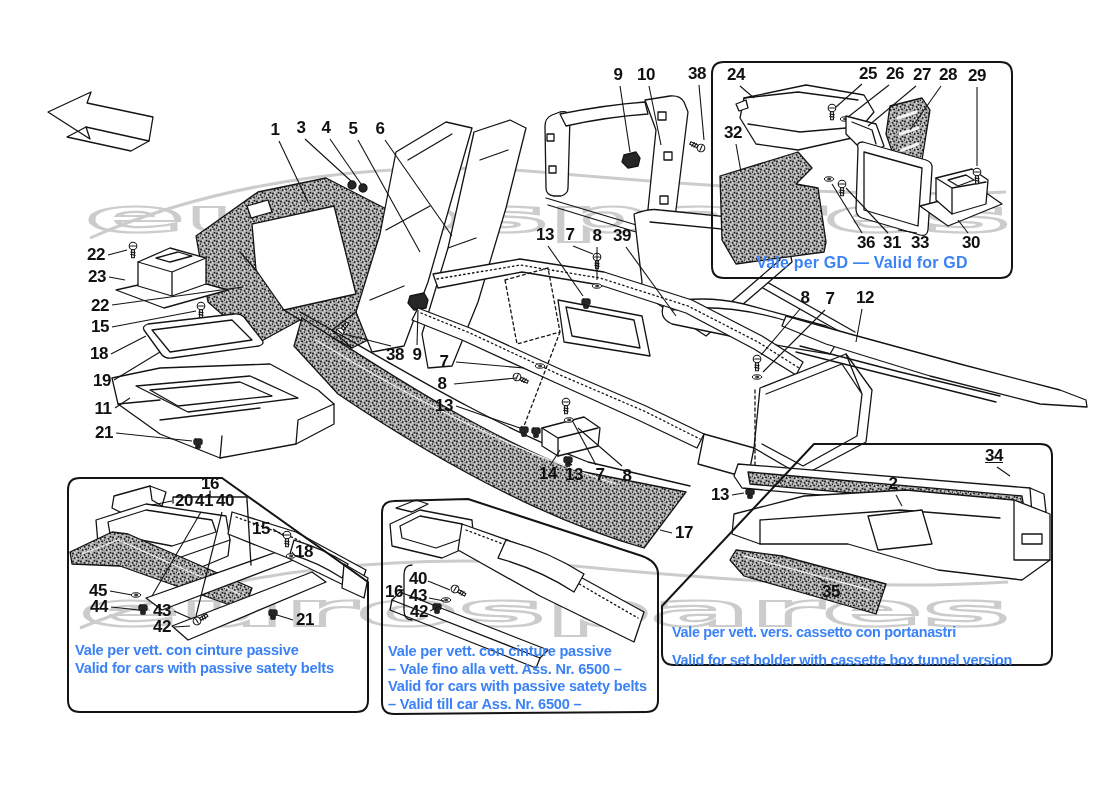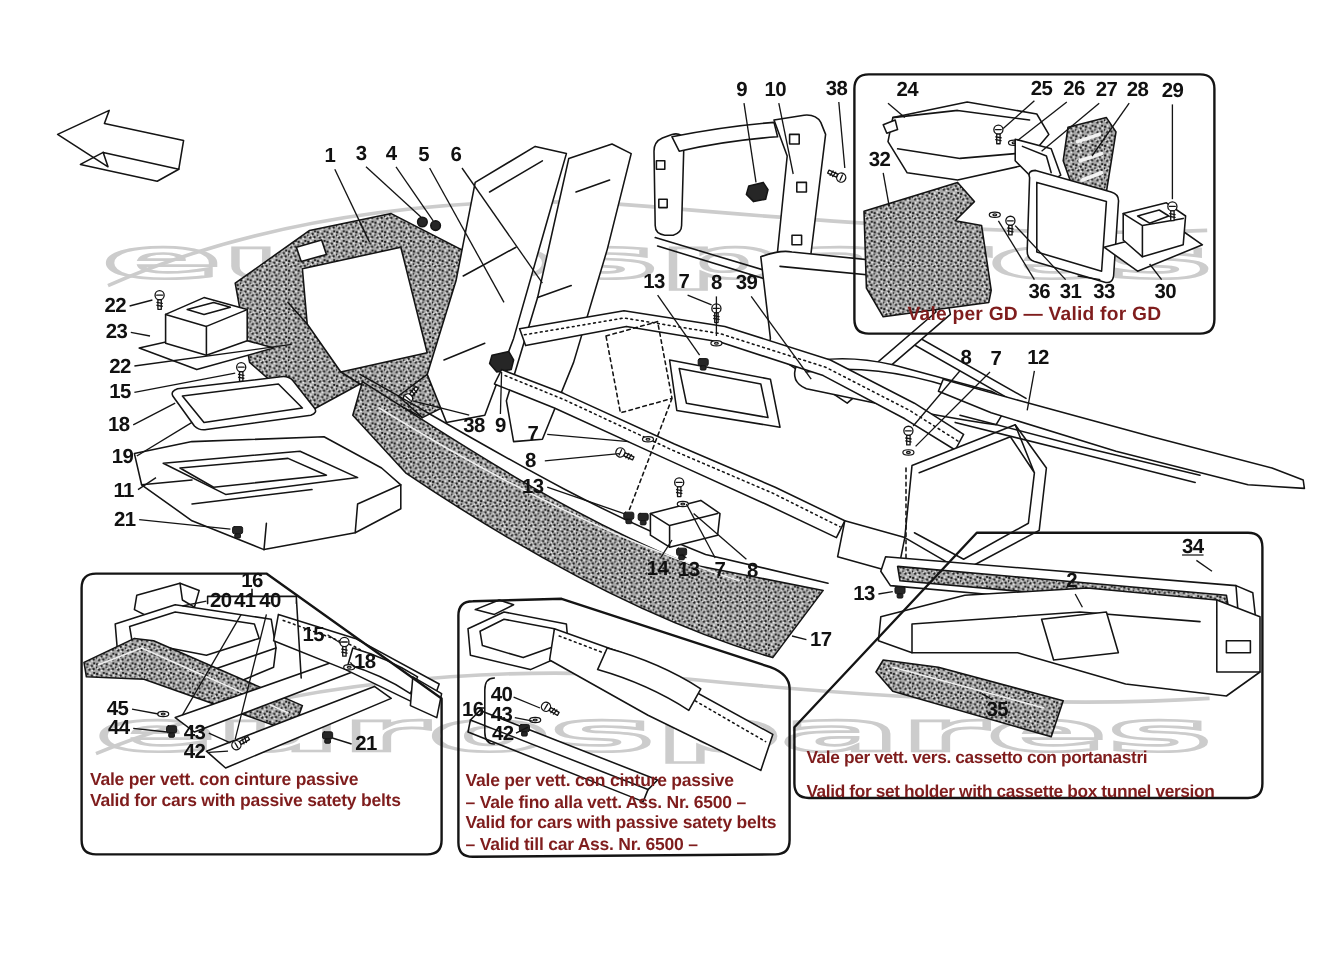--- a/index.html
+++ b/index.html
@@ -2,21 +2,21 @@
 <html><head>
 <meta charset="utf-8">
 <style>
   html,body{margin:0;padding:0;background:#ffffff;}
   .stage{position:relative;width:1100px;height:800px;background:#fff;overflow:hidden;
          font-family:"Liberation Sans",sans-serif;}
   .stage svg{position:absolute;left:0;top:0;}
   .callout{position:absolute;transform:translate(-50%,-50%);font-weight:bold;font-size:17px;
            color:#111;letter-spacing:-0.5px;white-space:nowrap;
            font-family:"Liberation Sans",sans-serif;}
-  .box-text{position:absolute;font-weight:bold;color:#7f1d1d;}
+  .box-text{position:absolute;font-weight:bold;color:#3b82f6;}
   .gd-text{left:712px;top:254px;width:300px;text-align:center;font-size:16px;letter-spacing:0.2px;}
   .lines-block{font-size:14.6px;line-height:17.6px;letter-spacing:-0.2px;}
   .bl-text{left:75px;top:642px;width:300px;}
   .bm-text{left:388px;top:643px;width:272px;}
   .br-text{left:672px;top:619px;width:380px;font-size:14.4px;line-height:27.5px;letter-spacing:-0.3px;}
 </style>
 </head>
 <body>
 
 <div class="stage" id="stage">
@@ -338,21 +338,21 @@
   </div>
 
 <div class="callout" style="left: 275px; top: 130px;">1</div>
     <div class="callout" style="left: 301px; top: 128px;">3</div>
     <div class="callout" style="left: 326px; top: 128px;">4</div>
     <div class="callout" style="left: 353px; top: 129px;">5</div>
     <div class="callout" style="left: 380px; top: 129px;">6</div>
     <div class="callout" style="left: 618px; top: 75px;">9</div>
     <div class="callout" style="left: 646px; top: 75px;">10</div>
     <div class="callout" style="left: 697px; top: 74px;">38</div>
-    <div class="callout" style="left: 736px; top: 75px; margin-left: 20px;">24</div>
+    <div class="callout" style="left: 736px; top: 75px;">24</div>
     <div class="callout" style="left: 868px; top: 74px;">25</div>
     <div class="callout" style="left: 895px; top: 74px;">26</div>
     <div class="callout" style="left: 922px; top: 75px;">27</div>
     <div class="callout" style="left: 948px; top: 75px;">28</div>
     <div class="callout" style="left: 977px; top: 76px;">29</div>
     <div class="callout" style="left: 733px; top: 133px;">32</div>
     <div class="callout" style="left: 866px; top: 243px;">36</div>
     <div class="callout" style="left: 892px; top: 243px;">31</div>
     <div class="callout" style="left: 920px; top: 243px;">33</div>
     <div class="callout" style="left: 971px; top: 243px;">30</div>

